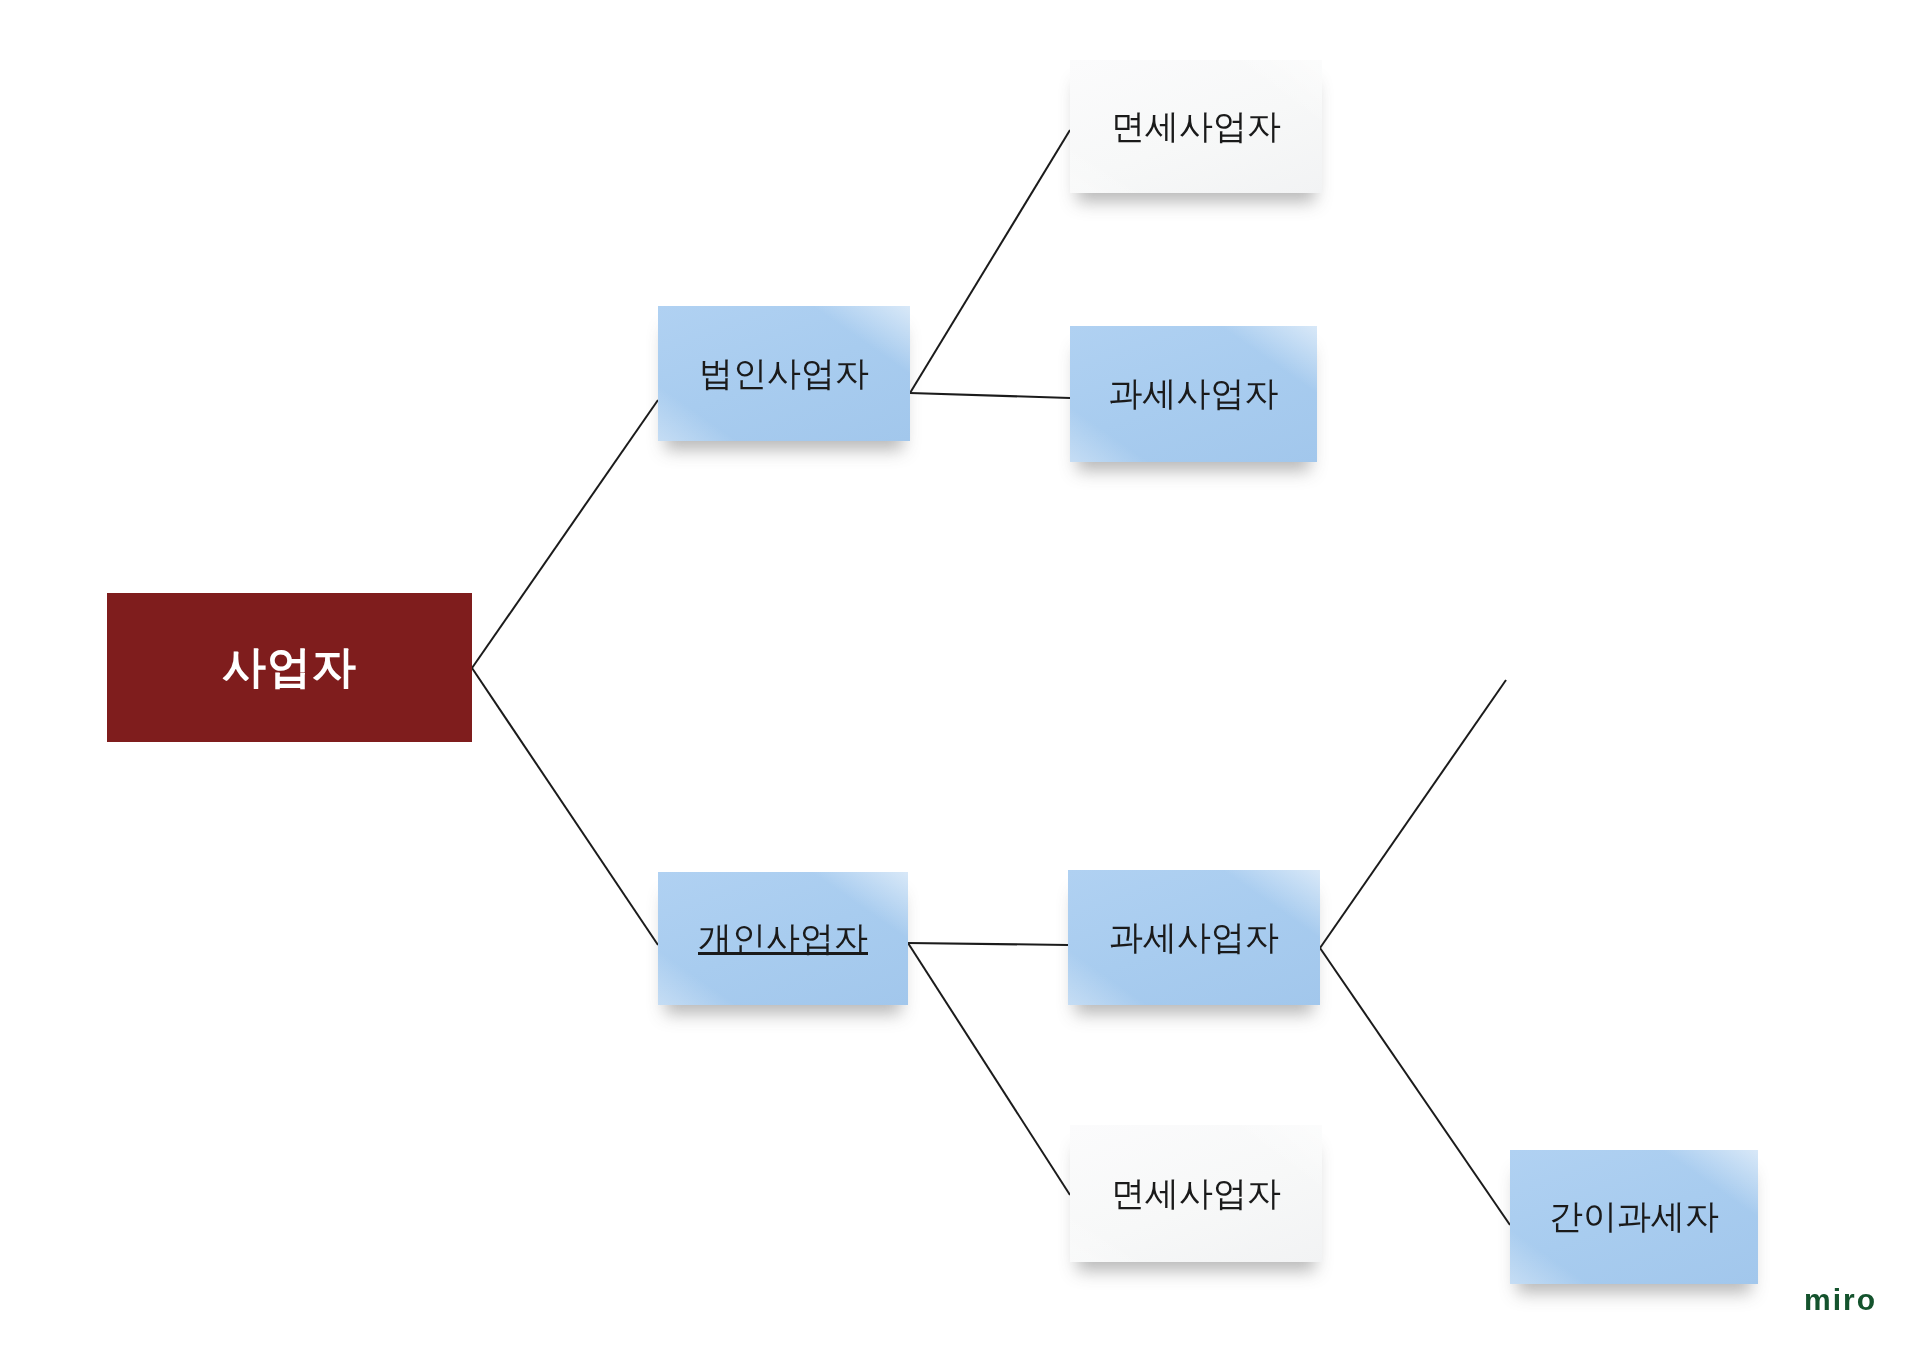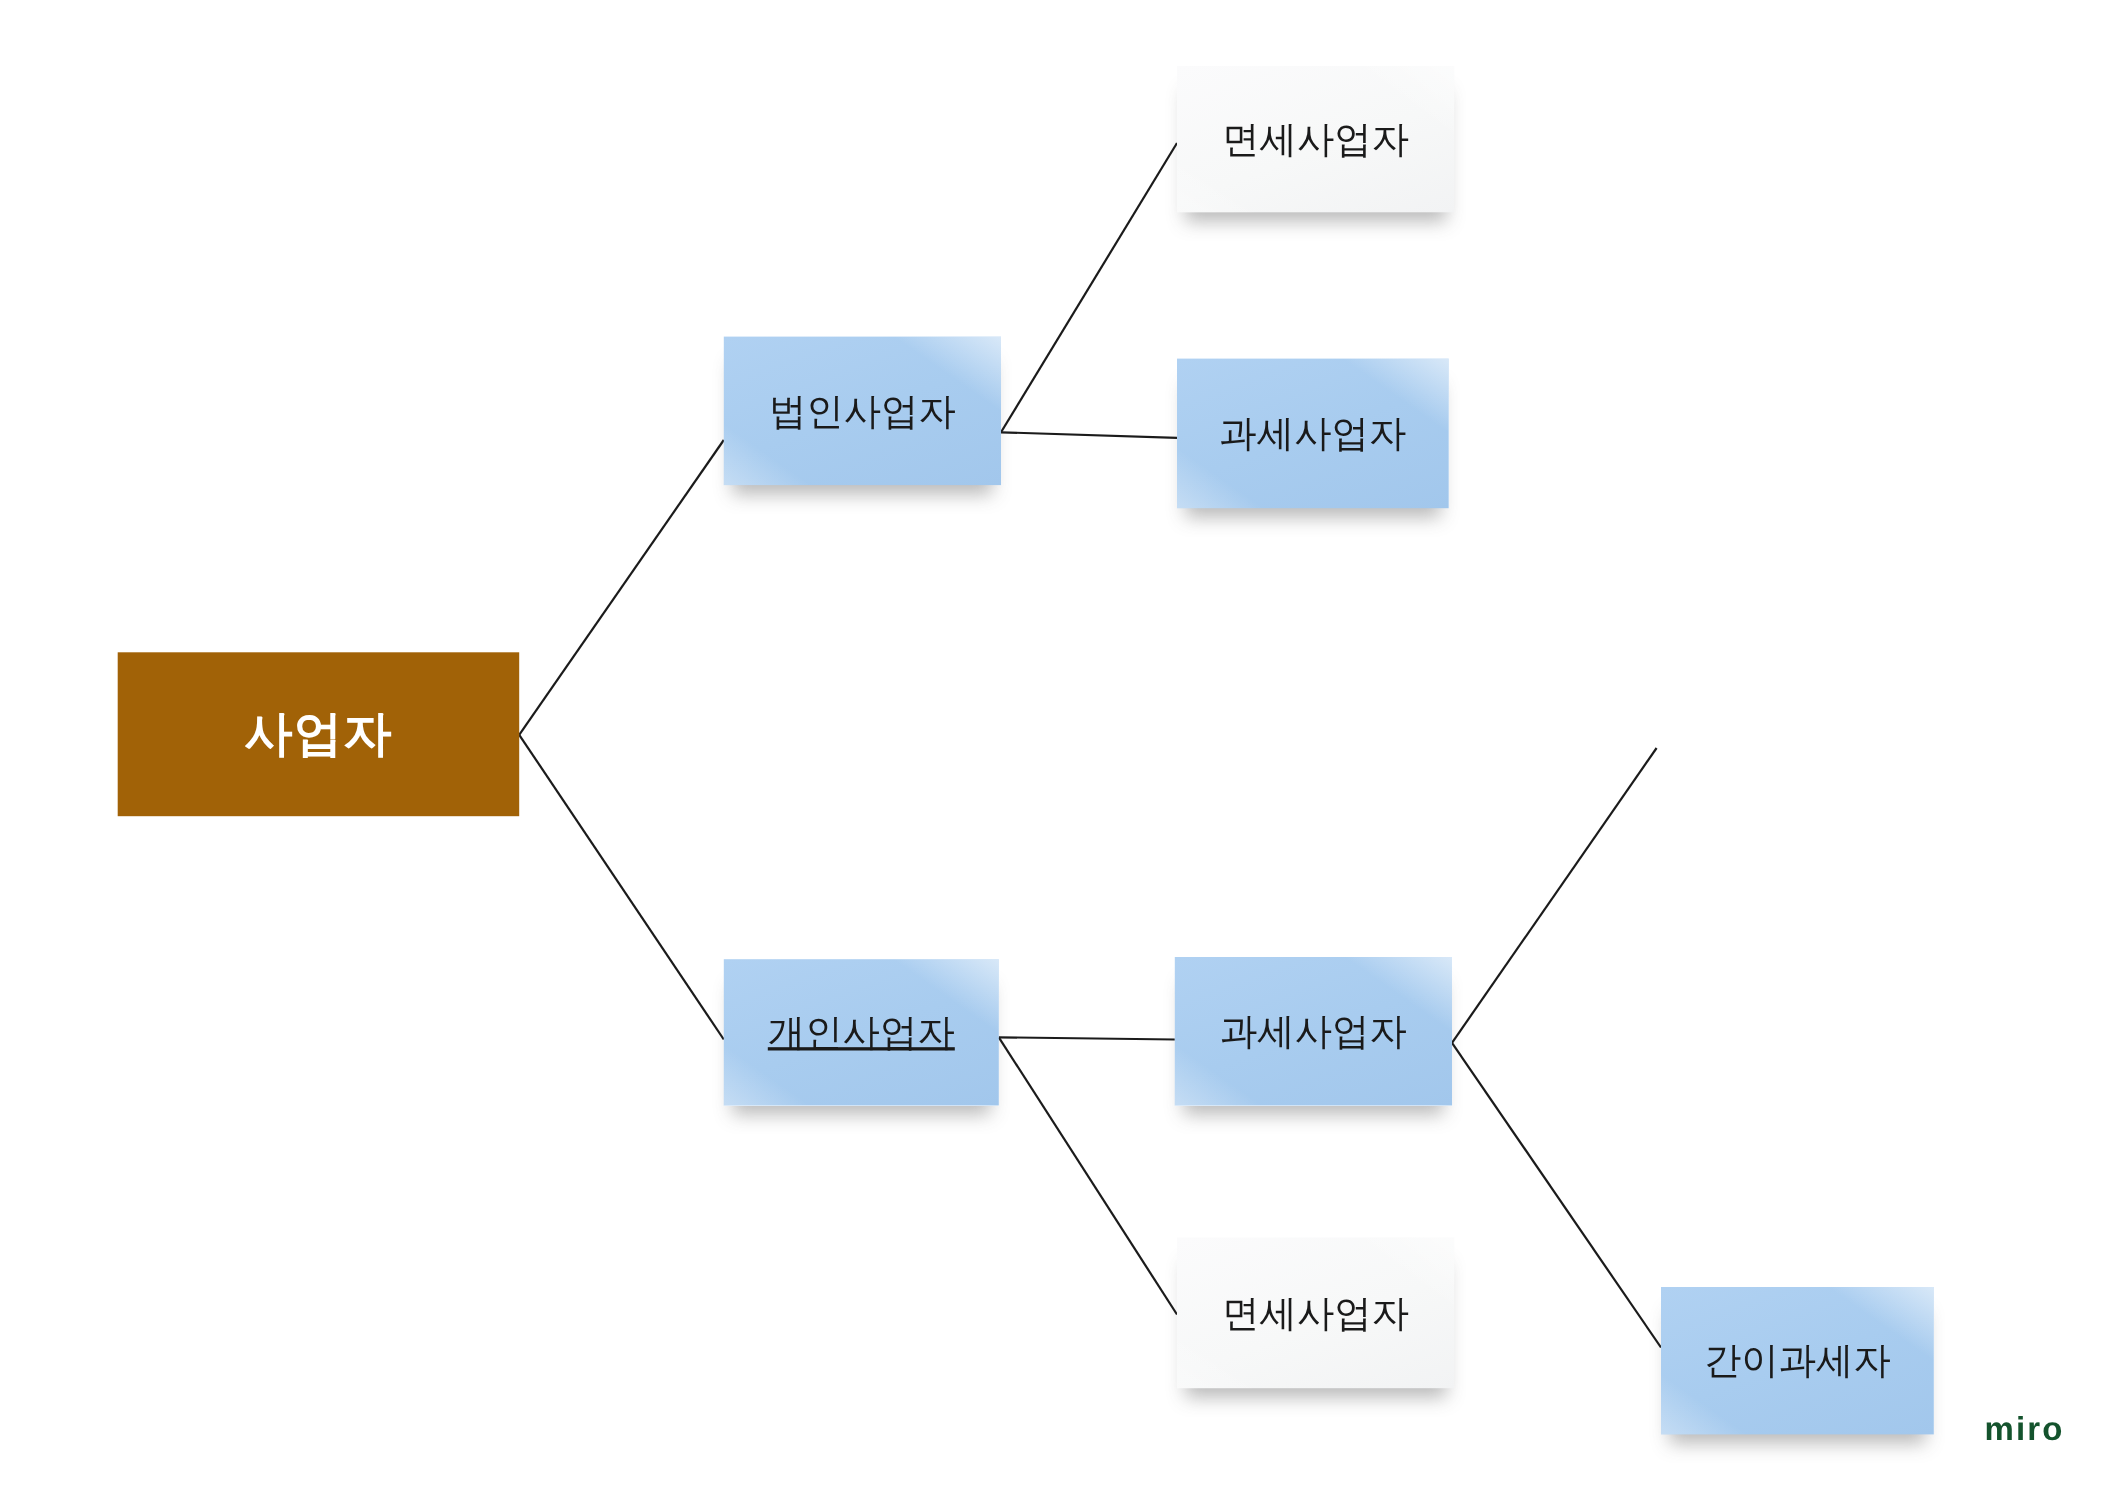--- a/index.html
+++ b/index.html
@@ -32,21 +32,21 @@
     display: flex;
     align-items: center;
     justify-content: center;
     text-align: center;
     box-sizing: border-box;
     cursor: default;
   }
   .node span { position: relative; z-index: 2; }
   
   .root-node {
-    background: #a16207;
+    background: #7f1d1d;
     color: #ffffff;
     font-weight: bold;
     font-size: 44px;
     letter-spacing: 1px;
   }
   
   .sticky {
     color: #1a1a1a;
     font-size: 34px;
     box-shadow: 0 16px 16px -7px rgba(70, 70, 70, 0.38);
@@ -65,21 +65,21 @@
 
   
   .n-root            { left: 107px;  top: 593px;  width: 365px; height: 149px; }
   .n-corporate       { left: 658px;  top: 306px;  width: 252px; height: 135px; }
   .n-individual      { left: 658px;  top: 872px;  width: 250px; height: 133px; text-decoration: underline; }
   .n-exempt-top      { left: 1070px; top: 60px;   width: 252px; height: 133px; }
   .n-taxable-top     { left: 1070px; top: 326px;  width: 247px; height: 136px; }
   .n-taxable-bottom  { left: 1068px; top: 870px;  width: 252px; height: 135px; }
   .n-exempt-bottom   { left: 1070px; top: 1125px; width: 252px; height: 137px; }
   .n-general         { left: 1508px; top: 604px;  width: 252px; height: 133px; }
-  .n-simplified      { left: 1510px; top: 1150px; width: 248px; height: 134px; margin-top: 20px; }
+  .n-simplified      { left: 1510px; top: 1150px; width: 248px; height: 134px; }
 
   .watermark {
     position: absolute;
     right: 43px;
     bottom: 40px;
     font-size: 30px;
     font-weight: 600;
     letter-spacing: 2px;
     color: #14532d;
     cursor: pointer;

